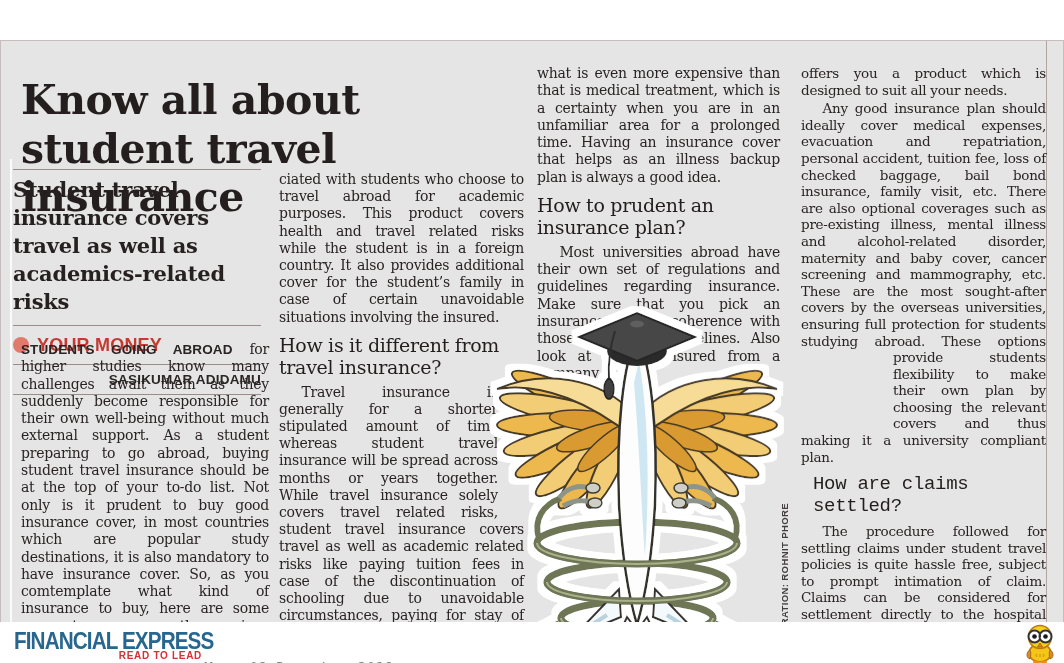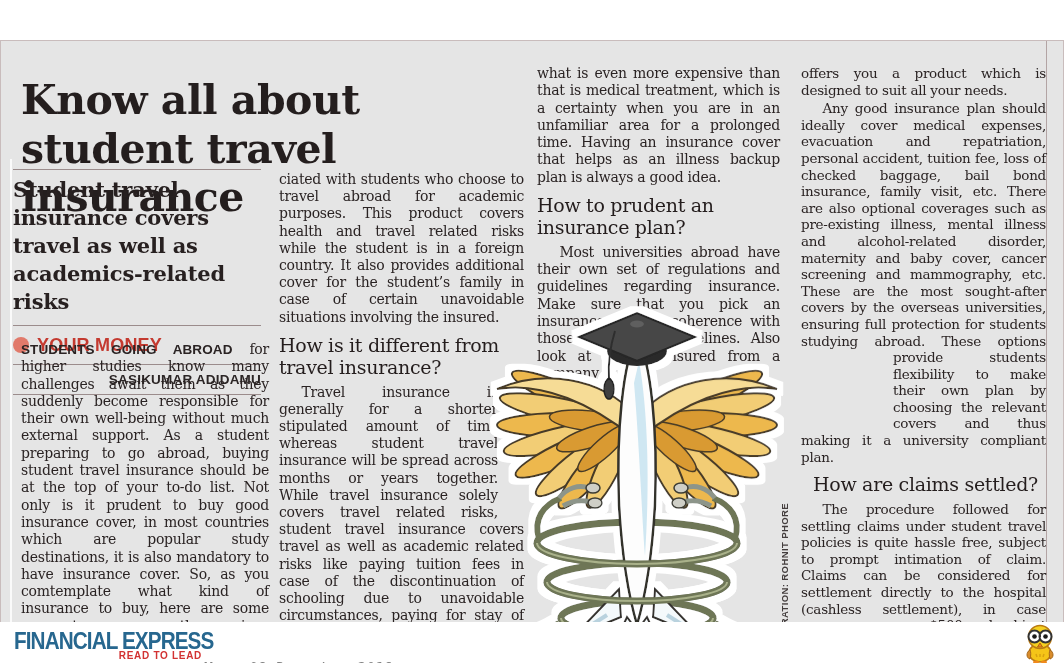--- a/index.html
+++ b/index.html
@@ -30,21 +30,21 @@
           font-family:"Liberation Sans",sans-serif;font-weight:bold;font-size:18px;
           color:#c43a30;letter-spacing:0.2px;}
   .kicker .dot{width:16px;height:16px;border-radius:50%;background:#e17a6b;flex:0 0 auto;}
   .byline{font-family:"Liberation Sans",sans-serif;font-weight:bold;font-size:13.5px;
           color:#2b2525;letter-spacing:0.2px;margin:7px 0 7px 0;text-align:right;}
 
   .lead-bold{font-family:"Liberation Sans",sans-serif;font-weight:bold;font-size:13.5px;
              letter-spacing:0.1px;}
   .sec-h{font-size:19px;line-height:1.15;font-weight:500;color:#241d1d;margin:9px 0 5px 0;
          text-align:left;letter-spacing:-0.3px;}
-  .pad-left{padding-left:12px;}
+  .pad-left{padding-left:12px;font-family:Liberation Mono, monospace;}
 
   .wrap-r{float:right;width:26px;height:128px;}
   .wrap-l{float:left;width:92px;height:70px;}
 
   .illo{position:absolute;left:478px;top:250px;width:316px;height:370px;}
   .illo-credit{position:absolute;left:778px;top:440px;height:180px;
                writing-mode:vertical-rl;transform:rotate(180deg);
                font-family:"Liberation Sans",sans-serif;font-weight:bold;font-size:9.5px;
                color:#433d3d;letter-spacing:0.4px;white-space:nowrap;}
 

